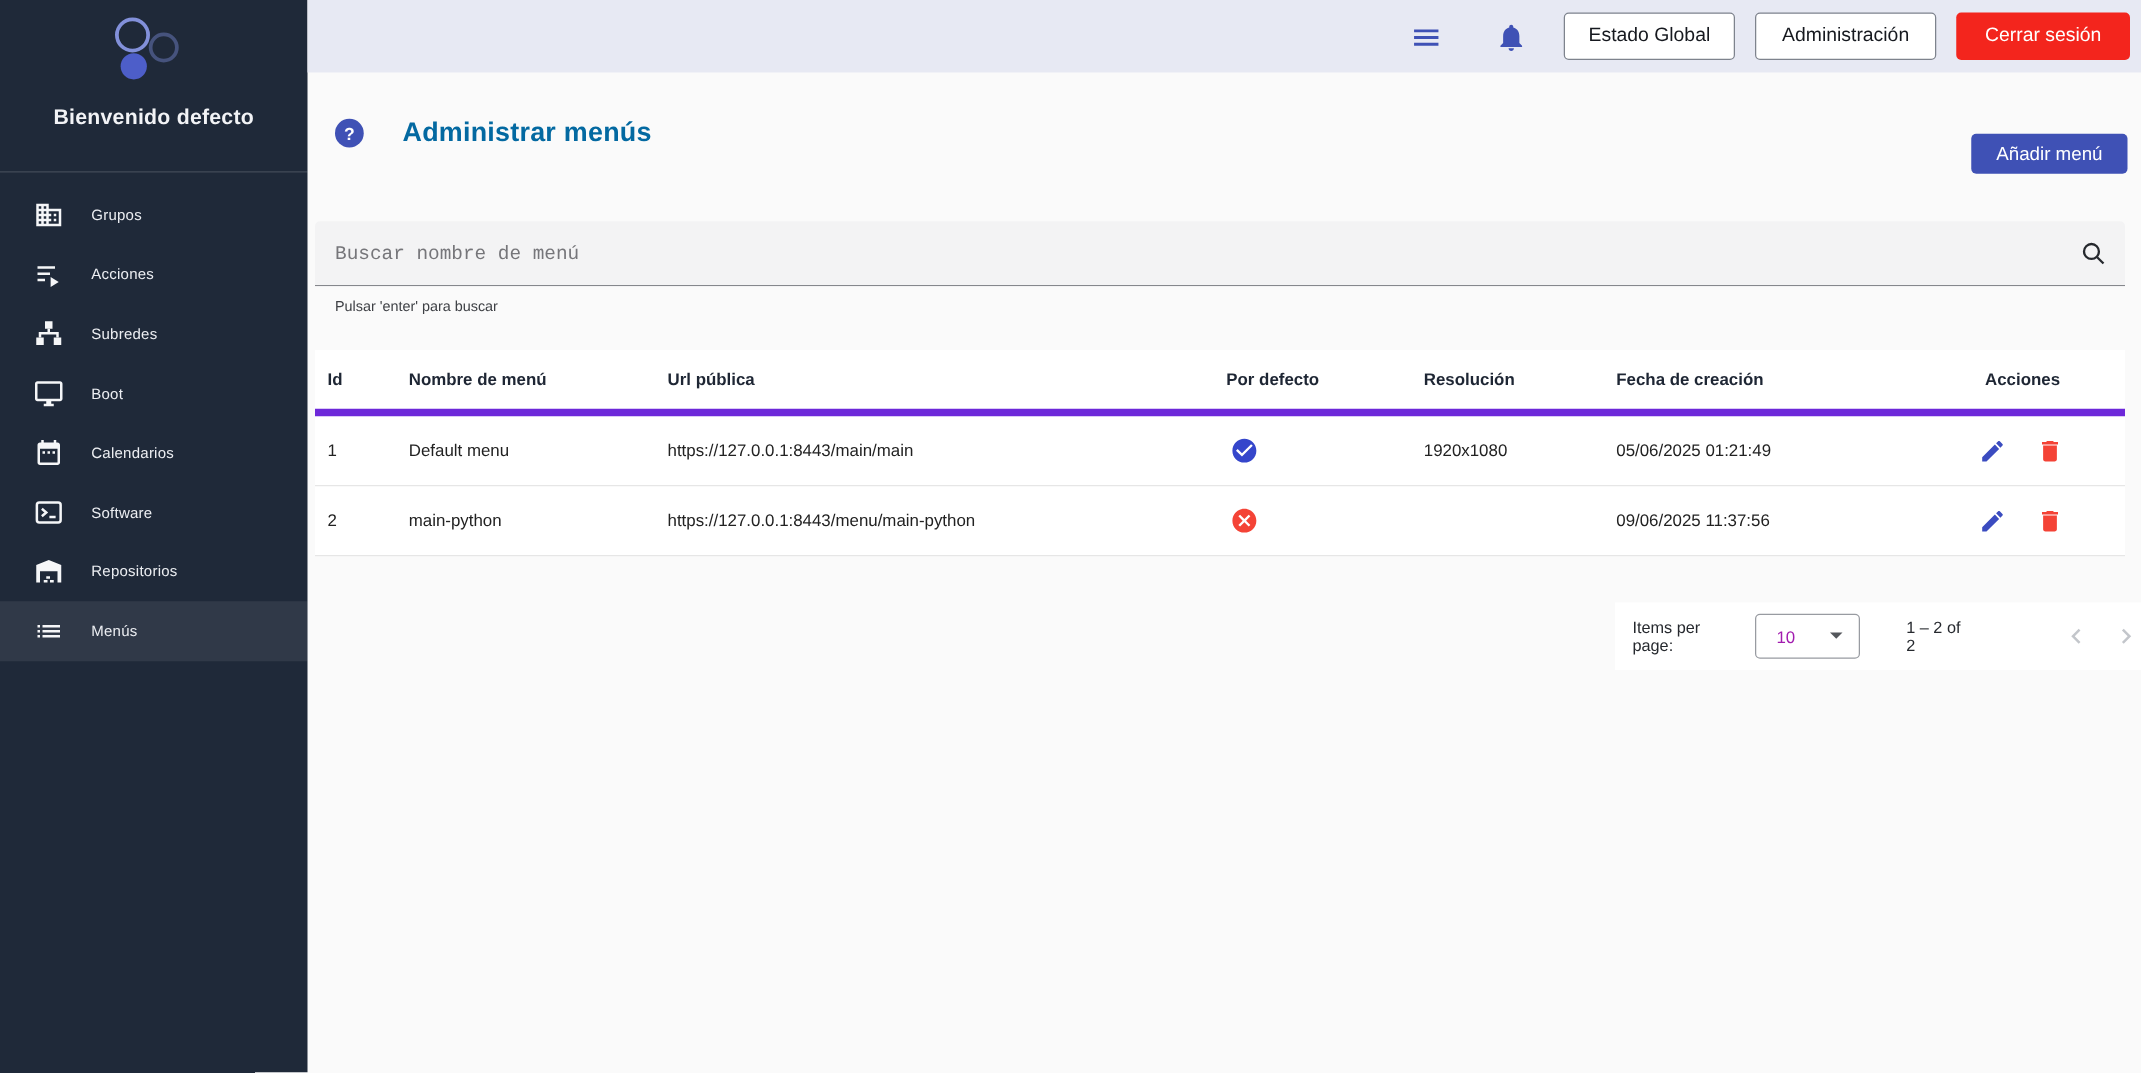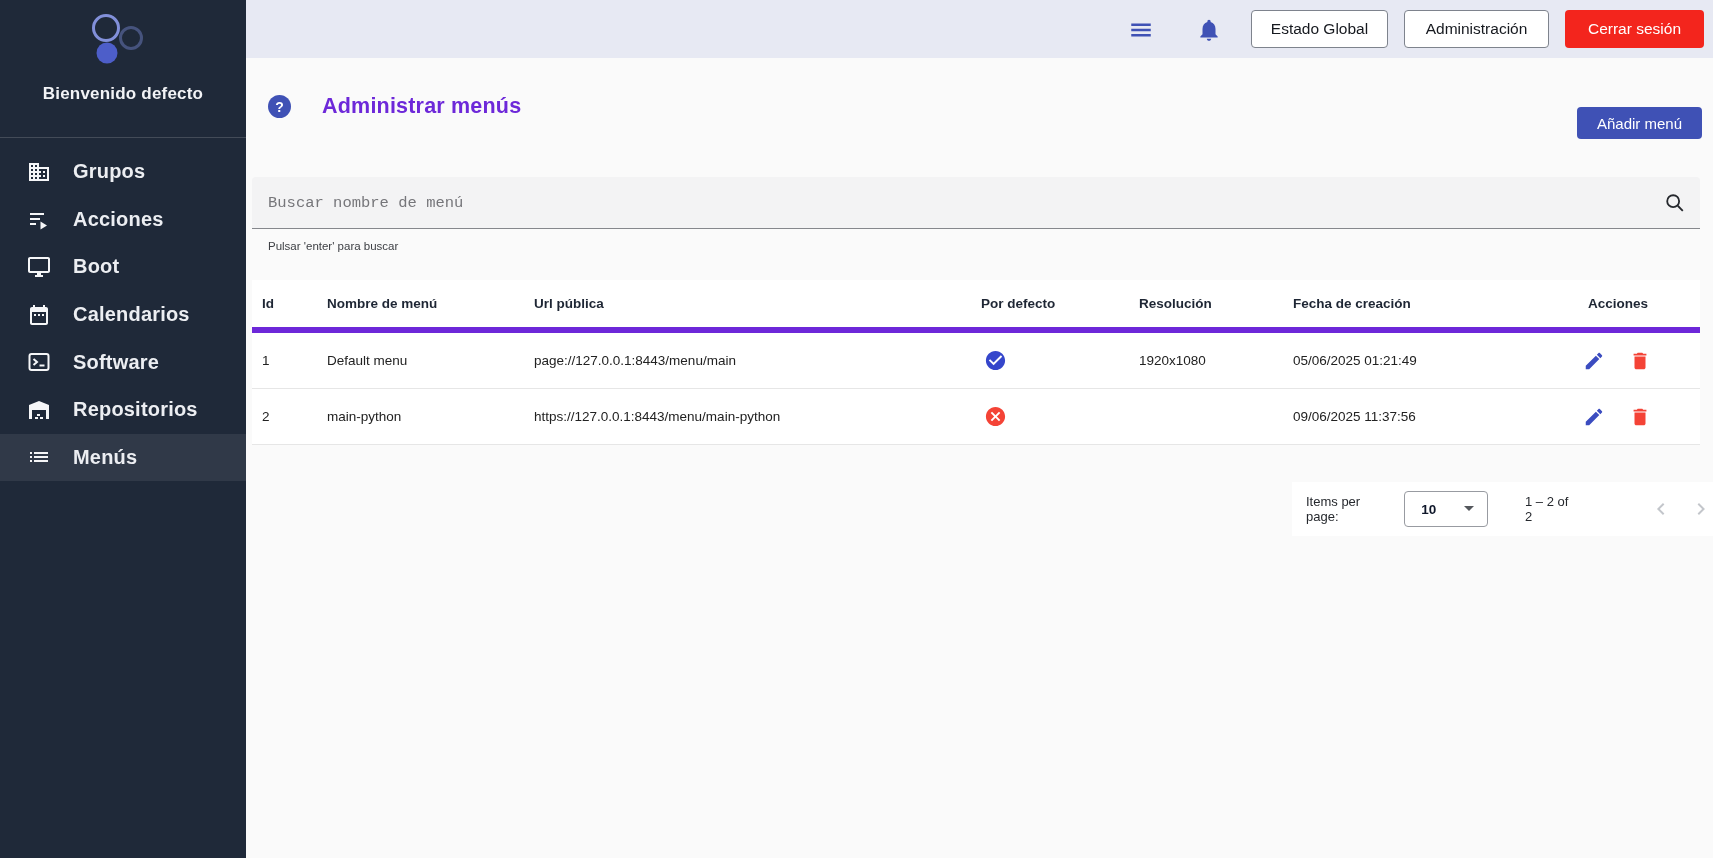--- a/index.html
+++ b/index.html
@@ -36,21 +36,21 @@
   .sidebar-divider{
     position:absolute;top:137px;left:0;right:0;height:1px;
     background:rgba(255,255,255,0.16);
   }
   .nav{position:absolute;top:148px;left:0;right:0;}
   .nav-item{
     height:47.6px;display:flex;align-items:center;
     padding-left:27px;cursor:pointer;color:#eceef2;
   }
   .nav-item .nav-icon{width:24px;height:24px;color:#f5f6f8;flex:none;}
-  .nav-item .nav-label{margin-left:22px;font-size:20px;font-weight:700;letter-spacing:.2px;}
+  .nav-item .nav-label{margin-left:22px;font-size:12px;font-weight:400;letter-spacing:.2px;}
   .nav-item.selected{background:rgba(255,255,255,0.08);}
 
   
   .topbar{
     position:absolute;left:246px;top:0;right:0;height:58px;
     background:var(--topbar-bg);
   }
   .icon-btn{position:absolute;top:17px;width:26px;height:26px;color:var(--indigo);cursor:pointer;background:none;border:none;}
   .hamburger{left:882px;}
   .bell{left:950px;}
@@ -65,21 +65,21 @@
   .btn-logout{left:1319px;width:139px;background:var(--red-btn);border:none;color:#fff;}
 
   
   .help-icon{
     position:absolute;left:268px;top:95px;width:23px;height:23px;border-radius:50%;
     background:var(--indigo);color:#fff;font-size:14px;font-weight:bold;
     display:flex;align-items:center;justify-content:center;cursor:pointer;
   }
   .page-title{
     position:absolute;left:322px;top:94px;
-    font-size:21.5px;font-weight:bold;color:#6d28d9;letter-spacing:.2px;
+    font-size:21.5px;font-weight:bold;color:#0369a1;letter-spacing:.2px;
   }
   .add-btn{
     position:absolute;left:1577px;top:87px;width:125px;height:32px;
     background:var(--indigo);color:#fff;border:none;border-radius:4px;
     font-family:inherit;font-size:15px;font-weight:500;cursor:pointer;margin-top:20px;
   }
 
   
   .search-field{
     position:absolute;left:252px;top:177px;width:1448px;height:52px;
@@ -129,21 +129,21 @@
     display:flex;align-items:center;
     font-size:13px;color:#26292e;
     padding-left:14px;
     margin-top:36px;
   }
   .pp-select{
     margin-left:8px;width:84px;height:36px;
     border:1px solid #989ba1;border-radius:4px;background:#fff;
     display:flex;align-items:center;cursor:pointer;
   }
-  .pp-value{padding-left:16px;font-size:13.5px;color:#0f172a;font-weight:bold;}
+  .pp-value{padding-left:16px;font-size:13.5px;color:#a21caf;}
   .pp-arrow{margin-left:auto;margin-right:12px;width:12px;height:8px;color:#54575c;}
   .pp-range{margin-left:37px;}
   .pp-chev{width:24px;height:24px;color:#c3c6cb;background:none;border:none;padding:0;}
   .chev-left{margin-left:70px;}
   .chev-right{margin-left:16px;}
 </style>
 </head>
 <body>
 
 <div class="sidebar">
@@ -160,20 +160,29 @@
       <svg class="nav-icon" viewBox="0 0 24 24" fill="currentColor">
           <path d="M12 7V3H2v18h20V7H12zM6 19H4v-2h2v2zm0-4H4v-2h2v2zm0-4H4V9h2v2zm0-4H4V5h2v2zm4 12H8v-2h2v2zm0-4H8v-2h2v2zm0-4H8V9h2v2zm0-4H8V5h2v2zm10 12h-8v-2h2v-2h-2v-2h2v-2h-2V9h8v10zm-2-8h-2v2h2v-2zm0 4h-2v2h2v-2z"></path>
         </svg>
       <span class="nav-label">Grupos</span>
     </div>
     <div class="nav-item">
       <svg class="nav-icon" viewBox="0 0 24 24" fill="currentColor">
           <path d="M3 6h14v2H3zM3 11h10v2H3zM3 16h6v2H3zM13.5 14.5v8l6.5-4z"></path>
         </svg>
       <span class="nav-label">Acciones</span>
+    </div>
+    <div class="nav-item">
+      <svg class="nav-icon" viewBox="0 0 24 24">
+          <rect x="9" y="2" width="6" height="6" fill="currentColor"></rect>
+          <rect x="2" y="15" width="6" height="6" fill="currentColor"></rect>
+          <rect x="16" y="15" width="6" height="6" fill="currentColor"></rect>
+          <path d="M12 8v3.5M5 15v-3.5h14V15" fill="none" stroke="currentColor" stroke-width="2"></path>
+        </svg>
+      <span class="nav-label">Subredes</span>
     </div>
     <div class="nav-item">
       <svg class="nav-icon" viewBox="0 0 24 24" fill="currentColor">
           <path d="M21 2H3c-1.1 0-2 .9-2 2v12c0 1.1.9 2 2 2h7v2H8v2h8v-2h-2v-2h7c1.1 0 2-.9 2-2V4c0-1.1-.9-2-2-2zm0 14H3V4h18v12z"></path>
         </svg>
       <span class="nav-label">Boot</span>
     </div>
     <div class="nav-item">
       <svg class="nav-icon" viewBox="0 0 24 24" fill="currentColor">
           <path d="M9 11H7v2h2v-2zm4 0h-2v2h2v-2zm4 0h-2v2h2v-2zm2-7h-1V2h-2v2H8V2H6v2H5c-1.11 0-1.99.9-1.99 2L3 20c0 1.1.89 2 2 2h14c1.1 0 2-.9 2-2V6c0-1.1-.9-2-2-2zm0 16H5V9h14v11z"></path>
@@ -239,21 +248,21 @@
     <div class="t-cell">Url pública</div>
     <div class="t-cell">Por defecto</div>
     <div class="t-cell">Resolución</div>
     <div class="t-cell">Fecha de creación</div>
     <div class="t-cell c-actions">Acciones</div>
   </div>
 
   <div class="t-grid t-row">
     <div class="t-cell c-id">1</div>
     <div class="t-cell">Default menu</div>
-    <div class="t-cell">page://127.0.0.1:8443/menu/main</div>
+    <div class="t-cell">https://127.0.0.1:8443/main/main</div>
     <div class="t-cell">
       <svg class="status-icon ok" viewBox="0 0 24 24" fill="currentColor">
           <path d="M12 2C6.48 2 2 6.48 2 12s4.48 10 10 10 10-4.48 10-10S17.52 2 12 2zm-2 15l-5-5 1.41-1.41L10 14.17l7.59-7.59L19 8l-9 9z"></path>
         </svg>
 
     </div>
     <div class="t-cell">1920x1080</div>
     <div class="t-cell">05/06/2025 01:21:49</div>
     <div class="t-cell row-actions">
       <button class="action-icon edit">

